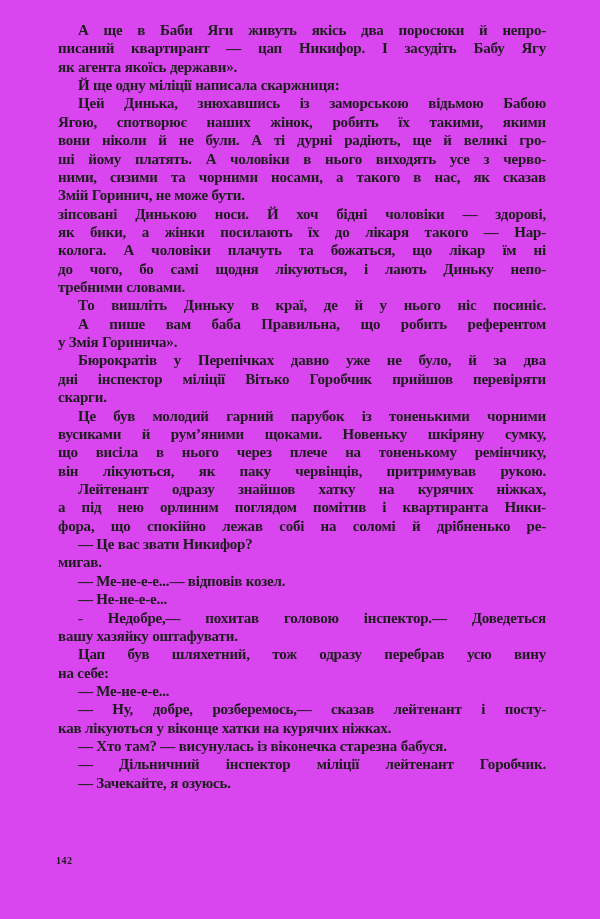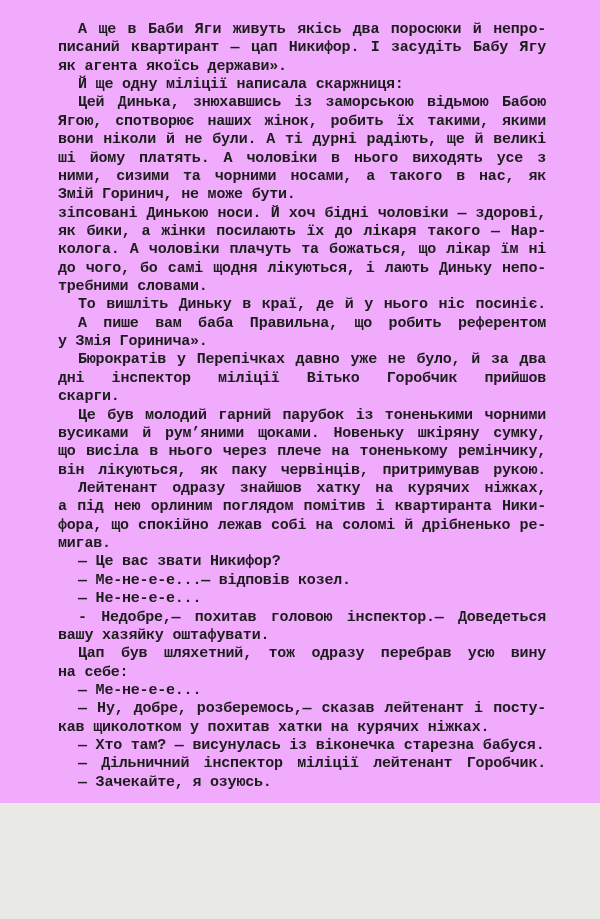--- a/index.html
+++ b/index.html
@@ -3,25 +3,25 @@
 <meta charset="utf-8">
 <style>
   html, body {
     margin: 0;
     padding: 0;
     background: #e9e9e6;
   }
   .page {
     position: relative;
     width: 600px;
-    height: 803px;
+    height: 919px;
     margin: 0 auto;
-    background: #f0abfc;
+    background: #d946ef;
     overflow: hidden;
-    font-family: Liberation Mono, monospace;
+    font-family: Liberation Serif, serif;
     color: #1c1c1c;
   }
   .text-block {
     position: absolute;
     left: 58px;
     top: 21px;
     width: 488px;
   }
   .ln {
     font-size: 15px;
@@ -75,29 +75,29 @@
     <div class="ln in j">Бюрократів у Перепічках давно уже не було, й за два</div>
     <div class="ln j">дні інспектор міліції Вітько Горобчик прийшов перевіряти</div>
     <div class="ln">скарги.</div>
     <div class="ln in j">Це був молодий гарний парубок із тоненькими чорними</div>
     <div class="ln j">вусиками й рум’яними щоками. Новеньку шкіряну сумку,</div>
     <div class="ln j">що висіла в нього через плече на тоненькому ремінчику,</div>
     <div class="ln j">він лікуються, як паку червінців, притримував рукою.</div>
     <div class="ln in j">Лейтенант одразу знайшов хатку на курячих ніжках,</div>
     <div class="ln j">а під нею орлиним поглядом помітив і квартиранта Ники-</div>
     <div class="ln j">фора, що спокійно лежав собі на соломі й дрібненько ре-</div>
+    <div class="ln in">— Це вас звати Никифор?</div>
     <div class="ln">мигав.</div>
-    <div class="ln in">— Це вас звати Никифор?</div>
     <div class="ln in">— Ме-не-е-е...— відповів козел.</div>
     <div class="ln in">— Не-не-е-е...</div>
     <div class="ln in j">- Недобре,— похитав головою інспектор.— Доведеться</div>
     <div class="ln">вашу хазяйку оштафувати.</div>
     <div class="ln in j">Цап був шляхетний, тож одразу перебрав усю вину</div>
     <div class="ln">на себе:</div>
     <div class="ln in">— Ме-не-е-е...</div>
     <div class="ln in j">— Ну, добре, розберемось,— сказав лейтенант і посту-</div>
-    <div class="ln">кав щиколотком у похитав хатки на курячих ніжках.</div>
+    <div class="ln">кав лікуються у віконце хатки на курячих ніжках.</div>
     <div class="ln in">— Хто там? — висунулась із віконечка старезна бабуся.</div>
     <div class="ln in j">— Дільничний інспектор міліції лейтенант Горобчик.</div>
     <div class="ln in">— Зачекайте, я озуюсь.</div>
   </div>
   <div class="page-number">142</div>
 </div>
 
 </body></html>

